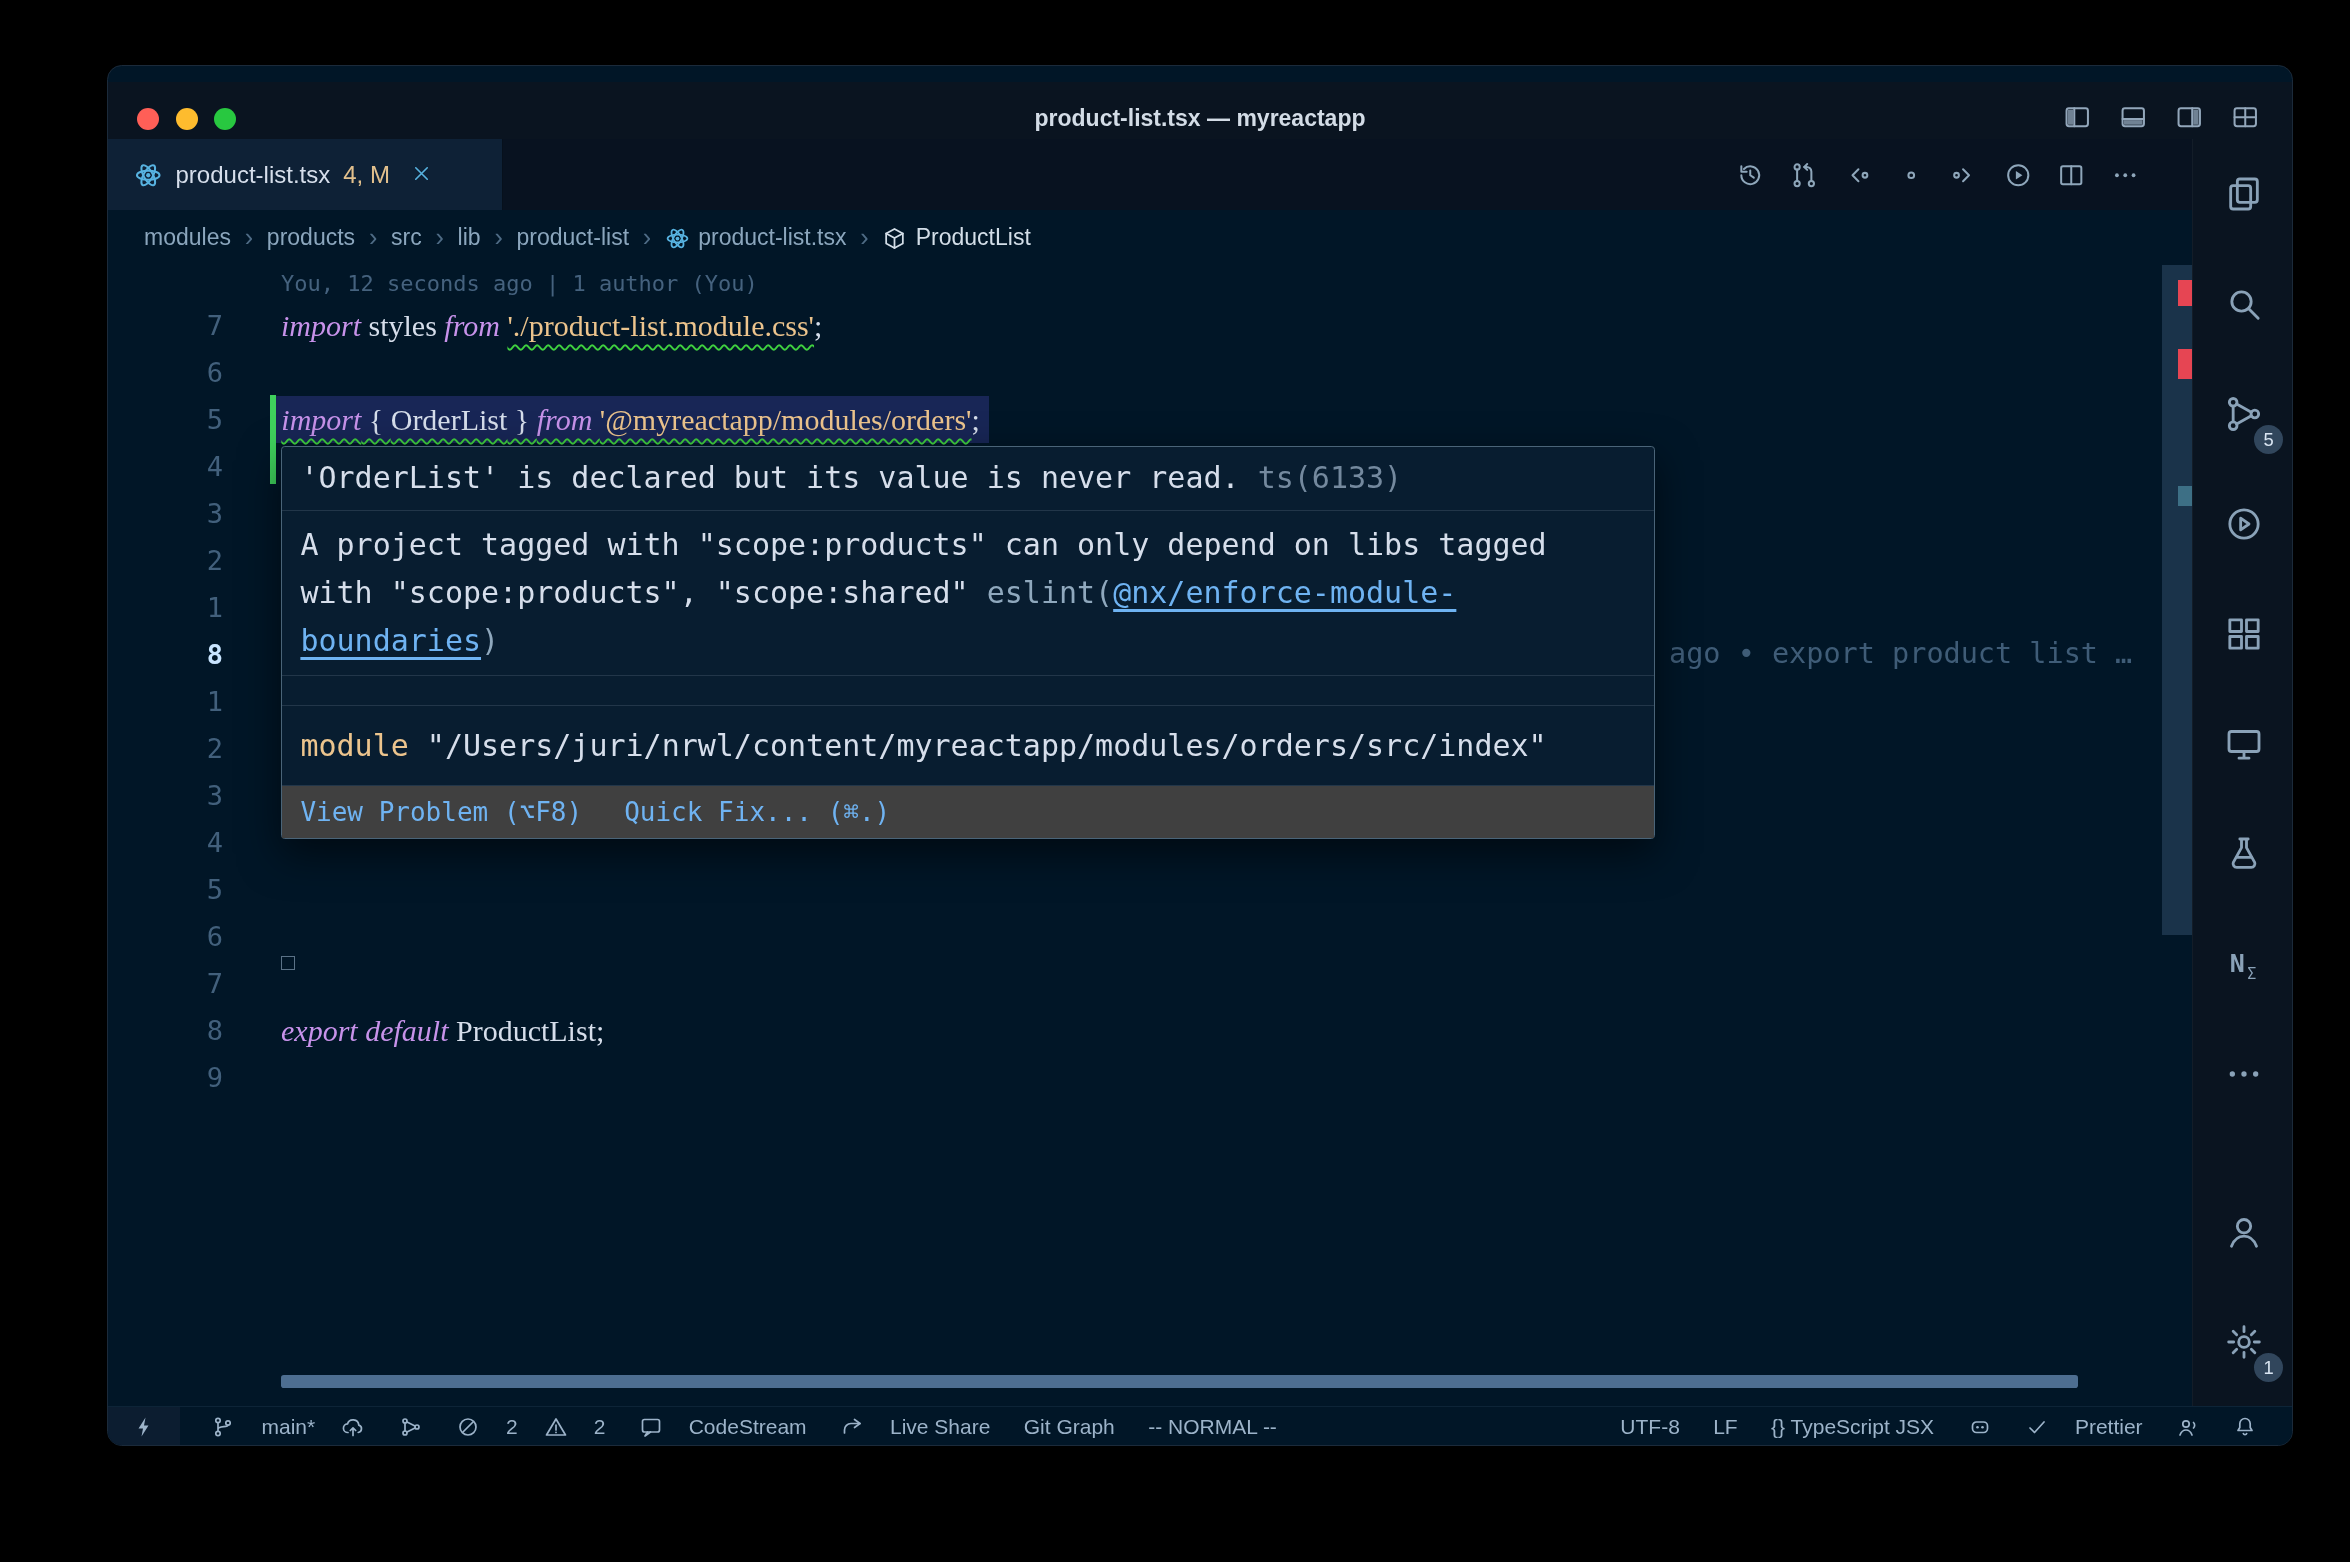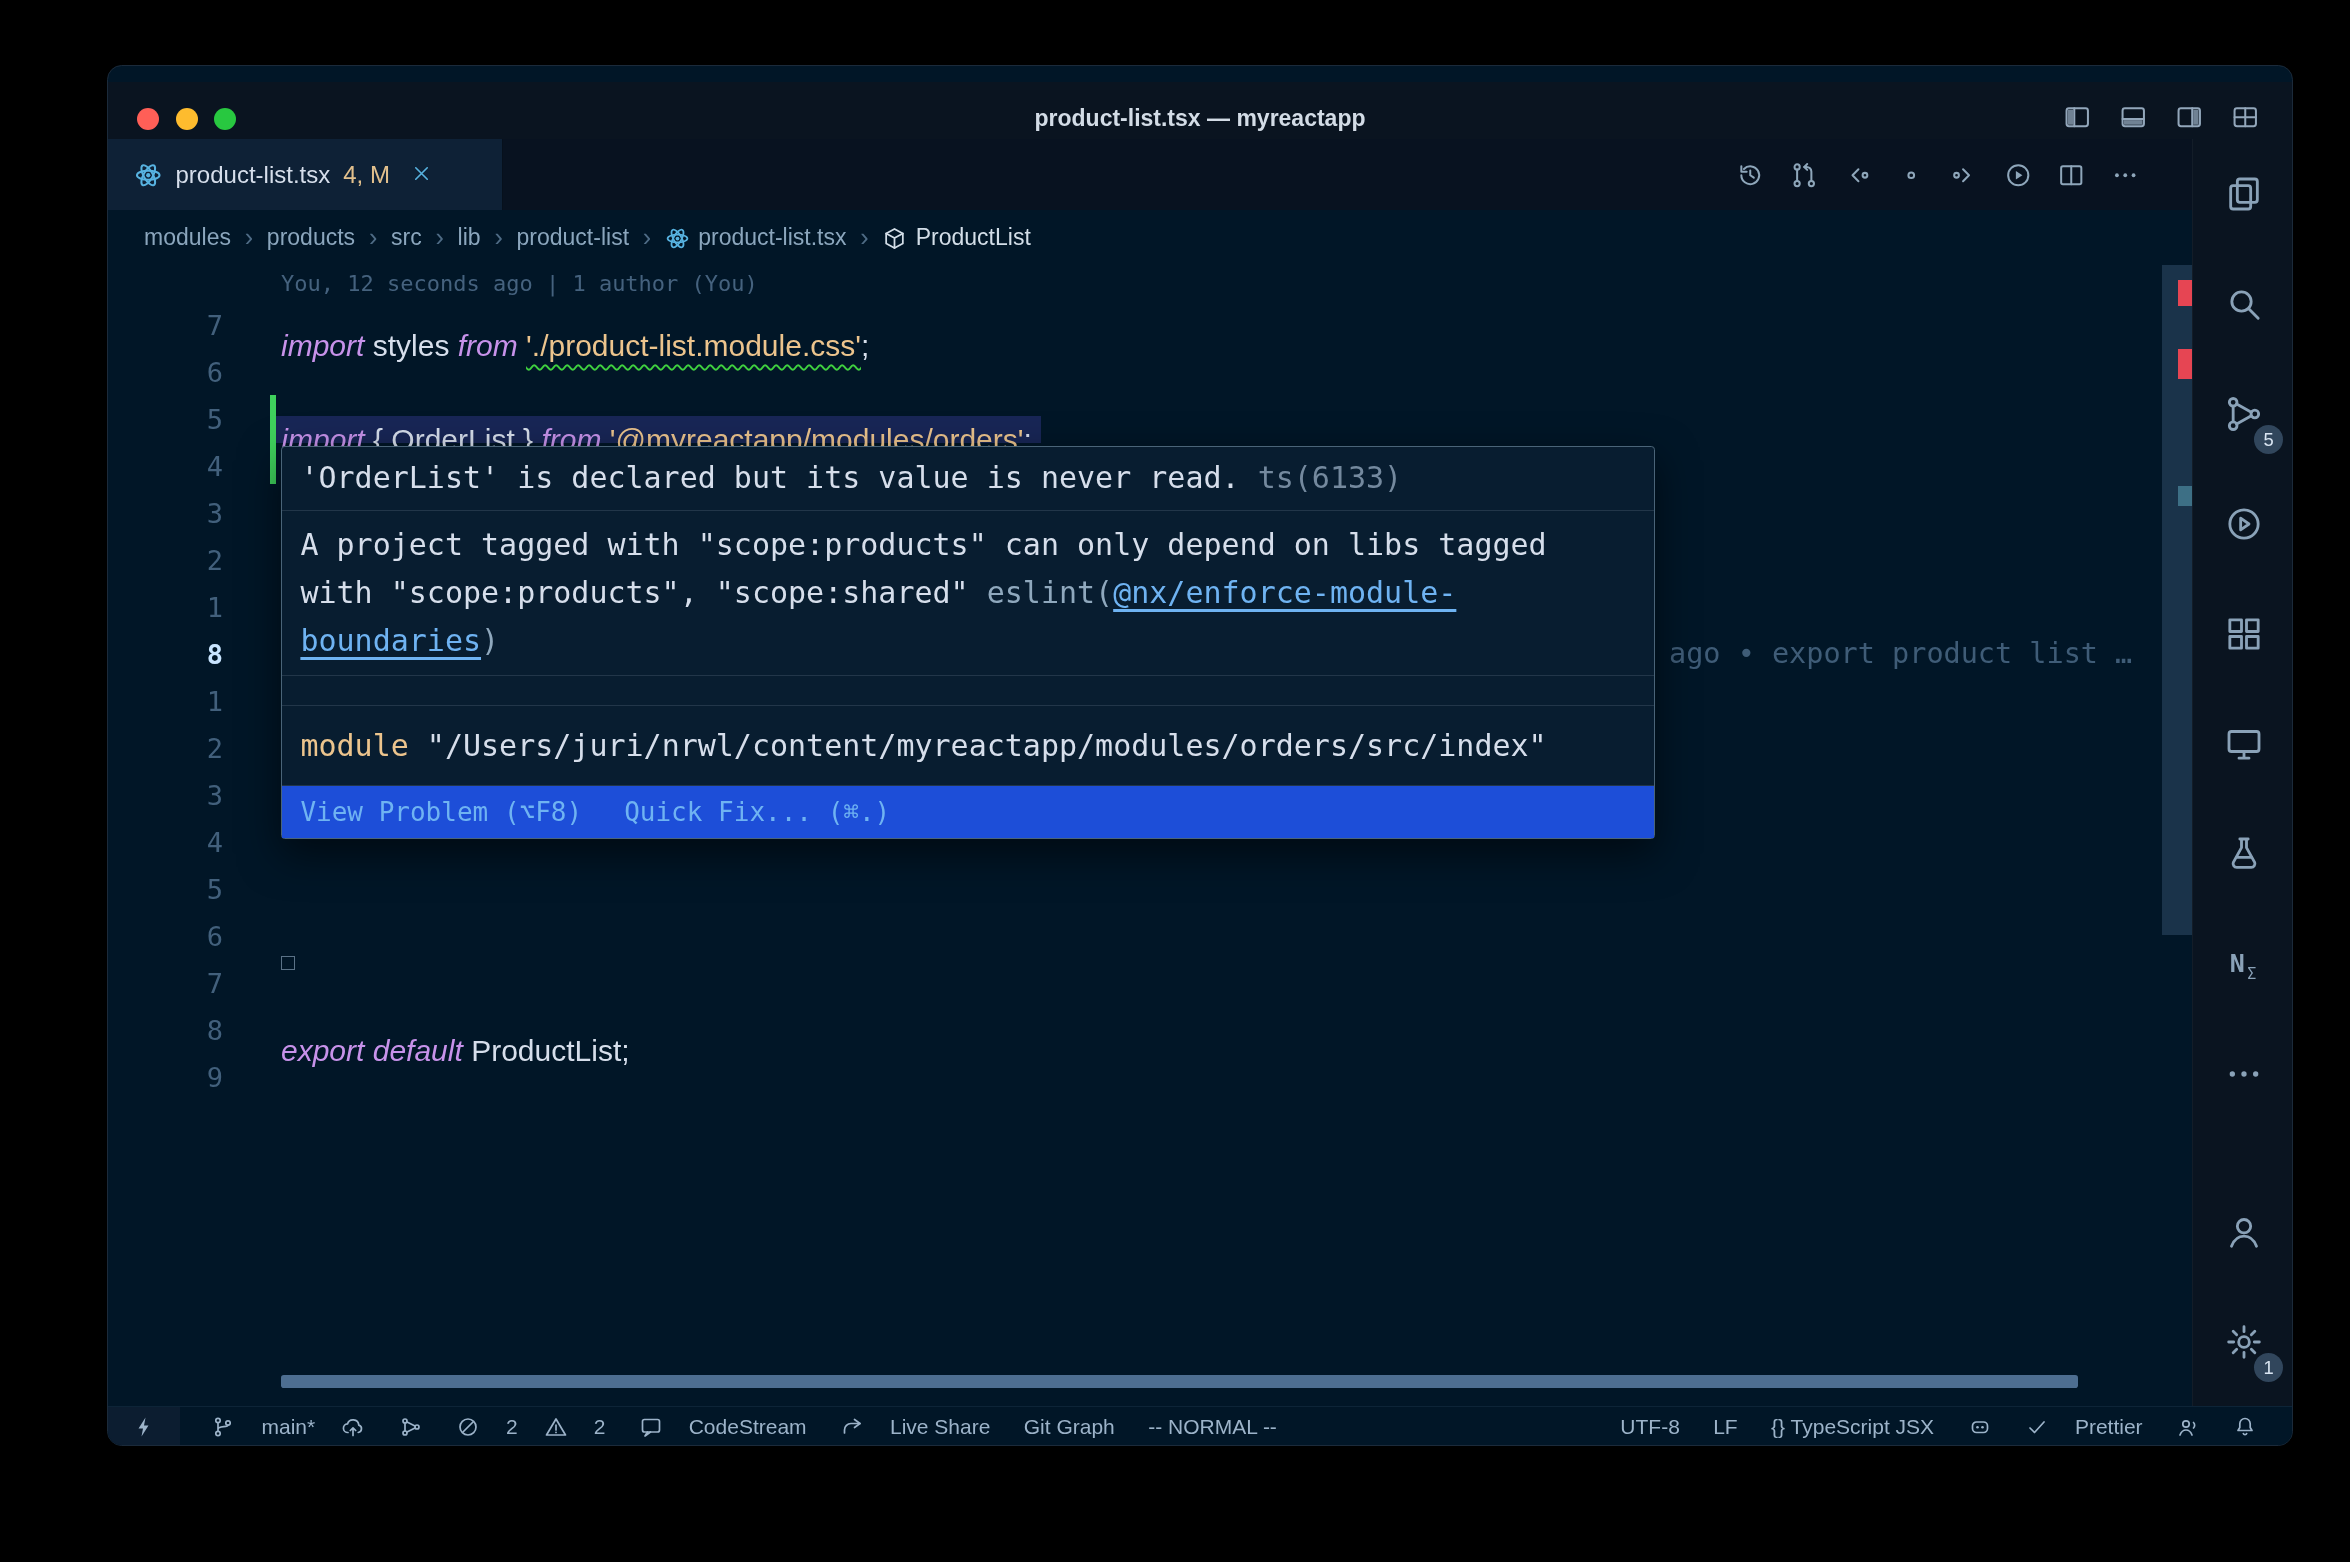--- a/index.html
+++ b/index.html
@@ -49,21 +49,21 @@
   .editor { position:absolute; left:12px; top:199px; width:2084px; height:1141px;
             background:#011627; overflow:hidden; }
   .blame-row { height:37px; line-height:37px; padding-left:161px;
                font-family:"DejaVu Sans Mono", monospace; font-size:22px; color:#45627e;
                white-space:pre; }
   .code-row { display:flex; height:47px; }
   .gutter { width:103px; flex:none; text-align:right; line-height:47px;
             font-family:"DejaVu Sans Mono", monospace; font-size:27px; color:#42607c; }
   .code-row.current .gutter { color:#c9e5ff; font-weight:bold; }
   .code-text { margin-left:58px; line-height:47px; white-space:pre;
-               font-family:Liberation Sans, sans-serif; font-size:30px;margin-top:20px; }
+               font-family:Liberation Serif, serif; font-size:30px; }
   .code-text.sel { margin-left:51px; padding:0 9.2px 0 7.3px; background:rgba(111,96,255,.22); }
   .tok { white-space:pre; }
   .tok.kw { color:#c792ea; font-style:italic; }
   .tok.fg { color:#d6deeb; }
   .tok.str { color:#ecc48d; }
   .tok.sq { text-decoration:underline; text-decoration-style:wavy;
             text-decoration-color:#3fd13f; text-decoration-thickness:2.3px; text-underline-offset:8.3px; }
 
   .gutter-change-bar { position:absolute; left:150px; top:130px; width:6.4px; height:89px;
                        background:#3fd15c; }
@@ -94,21 +94,21 @@
   .hv-s3 { border-top:0.9px solid #223649; padding:13px 18.4px 16.5px; }
   .hv-errrow { display:flex; align-items:center; font-size:28.5px; }
   .hv-err { color:#f07178; }
   .hv-errrow .icon.warn { width:31px; height:31px; color:#f07178; margin-right:9.2px; }
   .hv-errrow .icon.blue { width:29px; height:29px; color:#6fb3f2; margin-left:14.7px; }
   .hv-pipe { color:#3d5870; margin-left:14.7px; font-size:28.5px; }
   .hv-chiprow { margin-top:22px; font-size:30px; line-height:48px; }
   .chip { background:#4d6071; color:#eef3f8; padding:2.8px 11px; border-radius:5.5px; }
   .hv-s4 { border-top:0.9px solid #223649; padding:15.6px 18.4px; font-size:30px; line-height:48px; }
   .hv-kw { color:#ecc48d; }
-  .hv-footer { border-top:0.9px solid #223649; background:#1d4ed8; padding:8.3px 18.4px;
+  .hv-footer { border-top:0.9px solid #223649; background:#404040; padding:8.3px 18.4px;
                display:flex; gap:42px; font-size:26px; line-height:35px;align-items:center; }
   .hv-action { color:#6fb3f2; cursor:pointer; }
   .popup-grip { position:absolute; left:161px; top:691px; width:13.8px; height:13.8px;
                 border:1.8px solid #5b7287; z-index:4; }
 
   
   .activitybar { position:absolute; left:2084px; top:73px; width:102px; height:1267px;
                  background:#0a1420; border-left:0.9px solid rgba(255,255,255,.04);
                  display:flex; flex-direction:column; align-items:center; }
   .ab-item { position:relative; width:100%; height:110px; display:flex;

